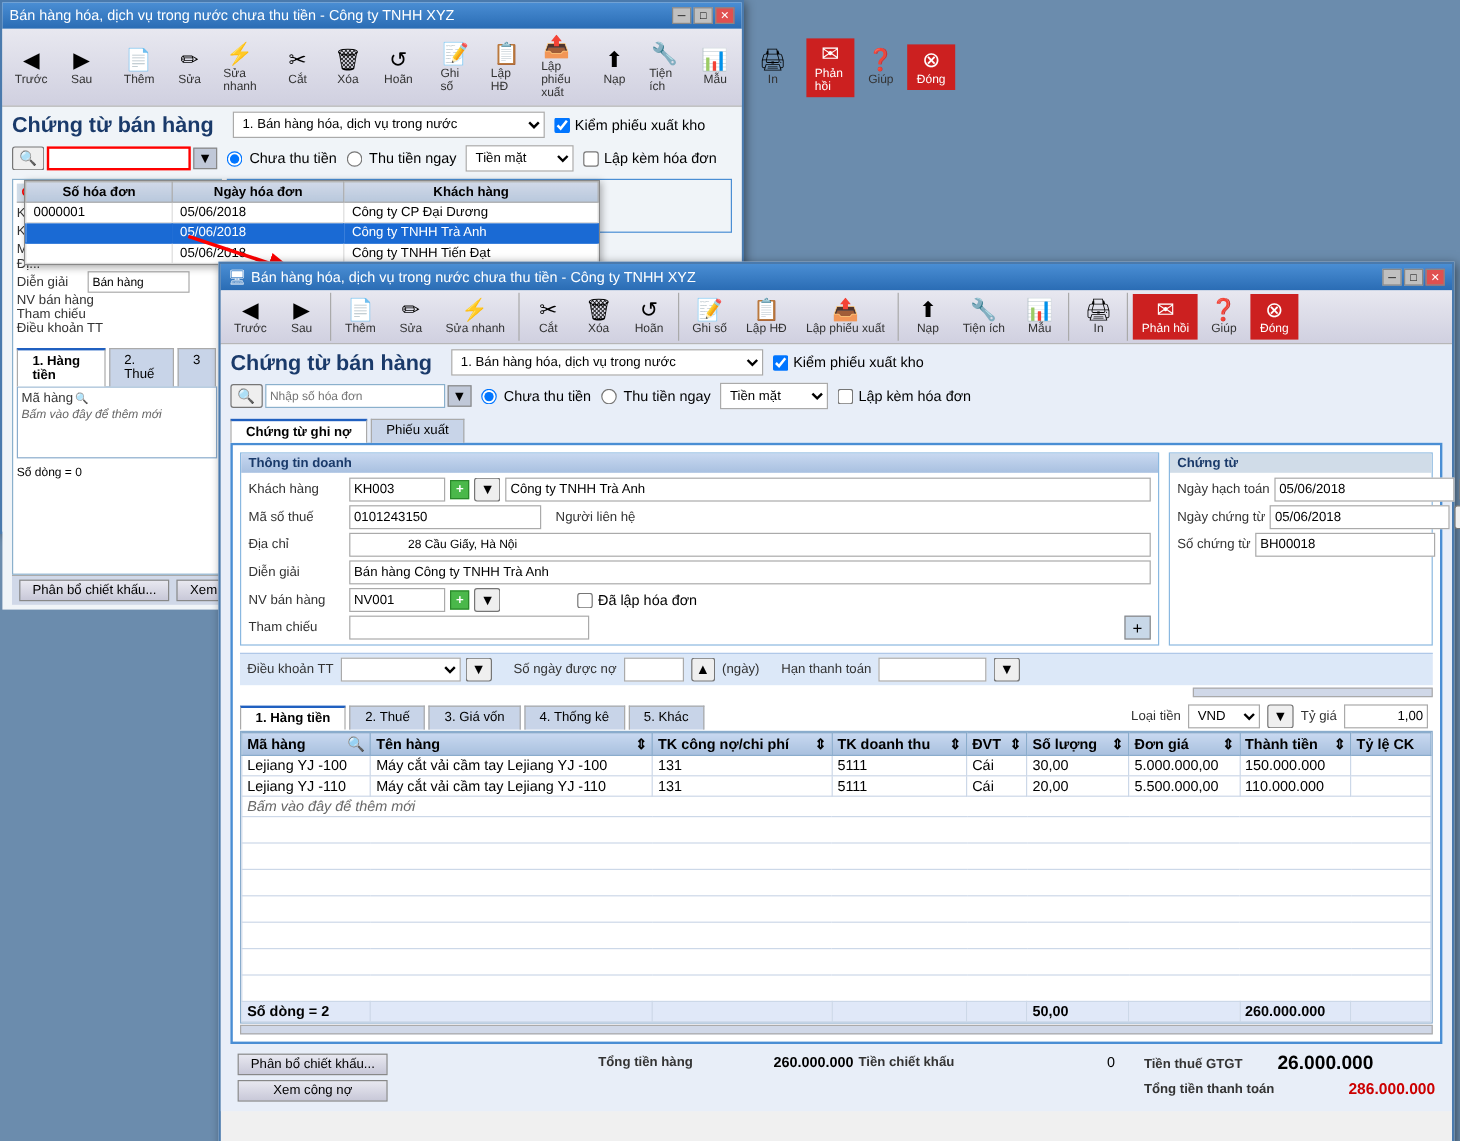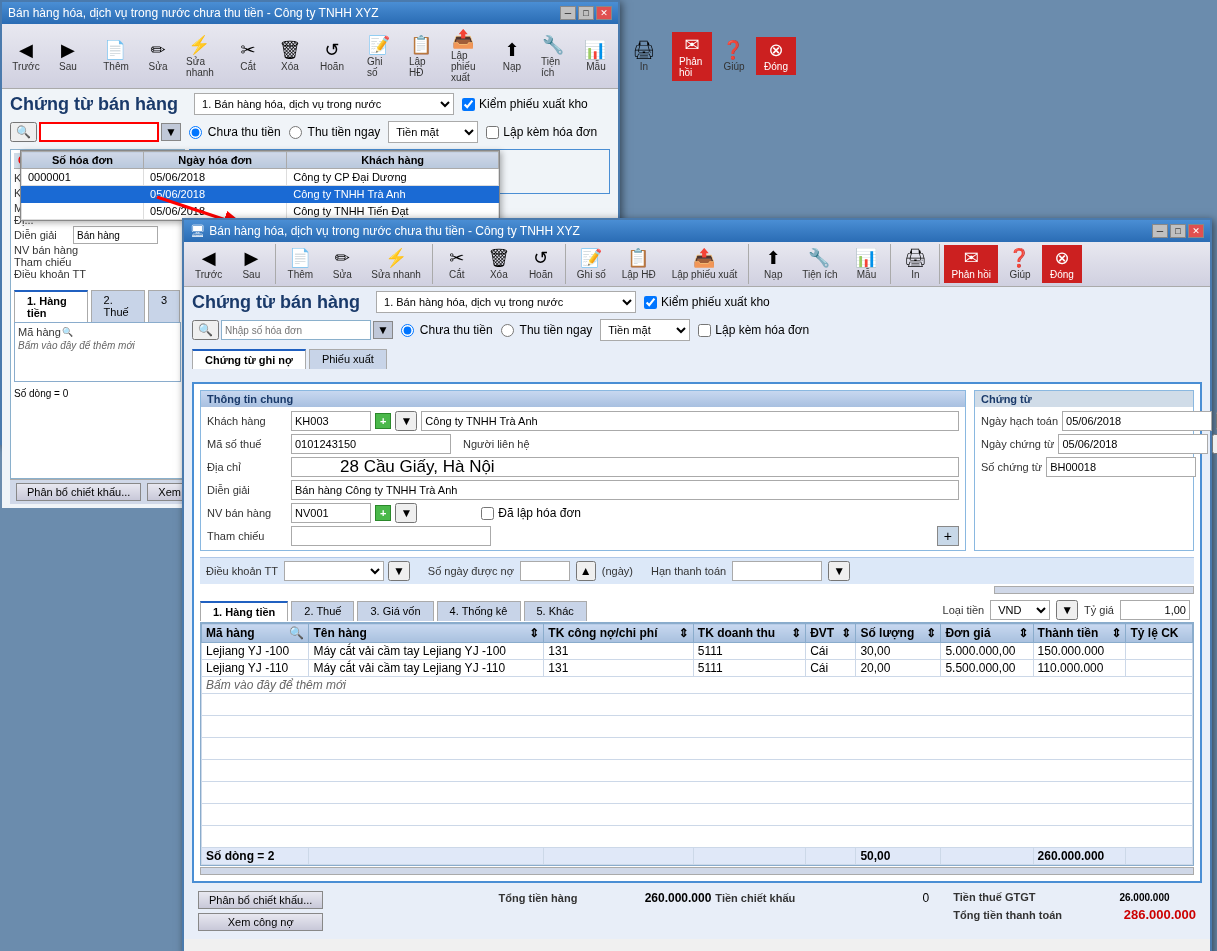--- a/index.html
+++ b/index.html
@@ -578,50 +578,50 @@
       </label>
       <select style="width:90px;font-size:11px;">
         <option>Tiền mặt</option>
       </select>
       <label class="checkbox-group">
         <input type="checkbox" style="">
         <span>Lập kèm hóa đơn</span>
       </label>
     </div>
 
-    <div style="display:flex;gap:2px;margin-bottom:13px;">
+    <div style="display:flex;gap:2px;margin-bottom:0;">
       <div class="content-tab active">Chứng từ ghi nợ</div>
       <div class="content-tab">Phiếu xuất</div>
     </div>
 
     <div style="border:2px solid #4a8ed4; background:white; padding:6px;">
 
       <div style="display:flex; gap:8px; margin-bottom:6px;">
 
         <div style="flex:1; border:1px solid #8ab8e0;">
-          <div class="section-title">Thông tin chung</div>
+          <div class="section-title">Thông tin doanh</div>
           <div style="padding:4px 6px;">
 
             <div class="form-row" style="margin-bottom:3px;">
               <span class="form-label" style="width:80px;">Khách hàng</span>
               <input type="text" value="KH003" style="width: 80px; height: 20px; font-size: 11px; border: 1px solid rgb(170, 170, 170);">
               <button class="btn-green">+</button>
               <button style="padding:1px 3px;height:20px;">▼</button>
               <input type="text" style="flex: 1 1 0%; height: 20px; font-size: 11px; border: 1px solid rgb(170, 170, 170);" value="Công ty TNHH Trà Anh">
             </div>
 
             <div class="form-row" style="margin-bottom:3px;">
               <span class="form-label" style="width:80px;">Mã số thuế</span>
               <input type="text" style="width: 160px; height: 20px; font-size: 11px; border: 1px solid rgb(170, 170, 170);" value="0101243150">
               <span class="form-label" style="width:90px;margin-left:8px;">Người liên hệ</span>
             </div>
 
             <div class="form-row" style="margin-bottom:3px;">
               <span class="form-label" style="width:80px;">Địa chỉ</span>
-              <input type="text" style="flex: 1 1 0%; height: 20px; font-size: 17px; border: 1px solid rgb(170, 170, 170); padding-left: 48px;" value="28 Cầu Giấy, Hà Nội">
+              <input type="text" style="flex: 1 1 0%; height: 20px; font-size: 10px; border: 1px solid rgb(170, 170, 170); padding-left: 48px;" value="28 Cầu Giấy, Hà Nội">
             </div>
 
             <div class="form-row" style="margin-bottom:3px;">
               <span class="form-label" style="width:80px;">Diễn giải</span>
               <input type="text" style="flex: 1 1 0%; height: 20px; font-size: 11px; border: 1px solid rgb(170, 170, 170);" value="Bán hàng Công ty TNHH Trà Anh">
             </div>
 
             <div class="form-row" style="margin-bottom:3px;">
               <span class="form-label" style="width:80px;">NV bán hàng</span>
               <input type="text" value="NV001" style="width: 80px; height: 20px; font-size: 11px; border: 1px solid rgb(170, 170, 170);">
@@ -802,21 +802,21 @@
           </div>
           <div class="total-item">
             <span class="total-label">Tiền chiết khấu</span>
             <span class="total-value" style="min-width:130px;text-align:right;font-size:12px;">0</span>
           </div>
         </div>
 
         <div style="display:flex;flex-direction:column;gap:4px;">
           <div class="total-item">
             <span class="total-label">Tiền thuế GTGT</span>
-            <span class="total-value" style="min-width:130px;text-align:right;font-weight:bold;font-size:10px;">26.000.000</span>
+            <span class="total-value" style="min-width:130px;text-align:center;font-weight:bold;font-size:16px;">26.000.000</span>
           </div>
           <div class="total-item">
             <span class="total-label">Tổng tiền thanh toán</span>
             <span class="total-value" style="min-width:130px;text-align:right;font-weight:bold;font-size:13px;color:#c00;">286.000.000</span>
           </div>
         </div>
       </div>
     </div>
   </div>
 </div>

